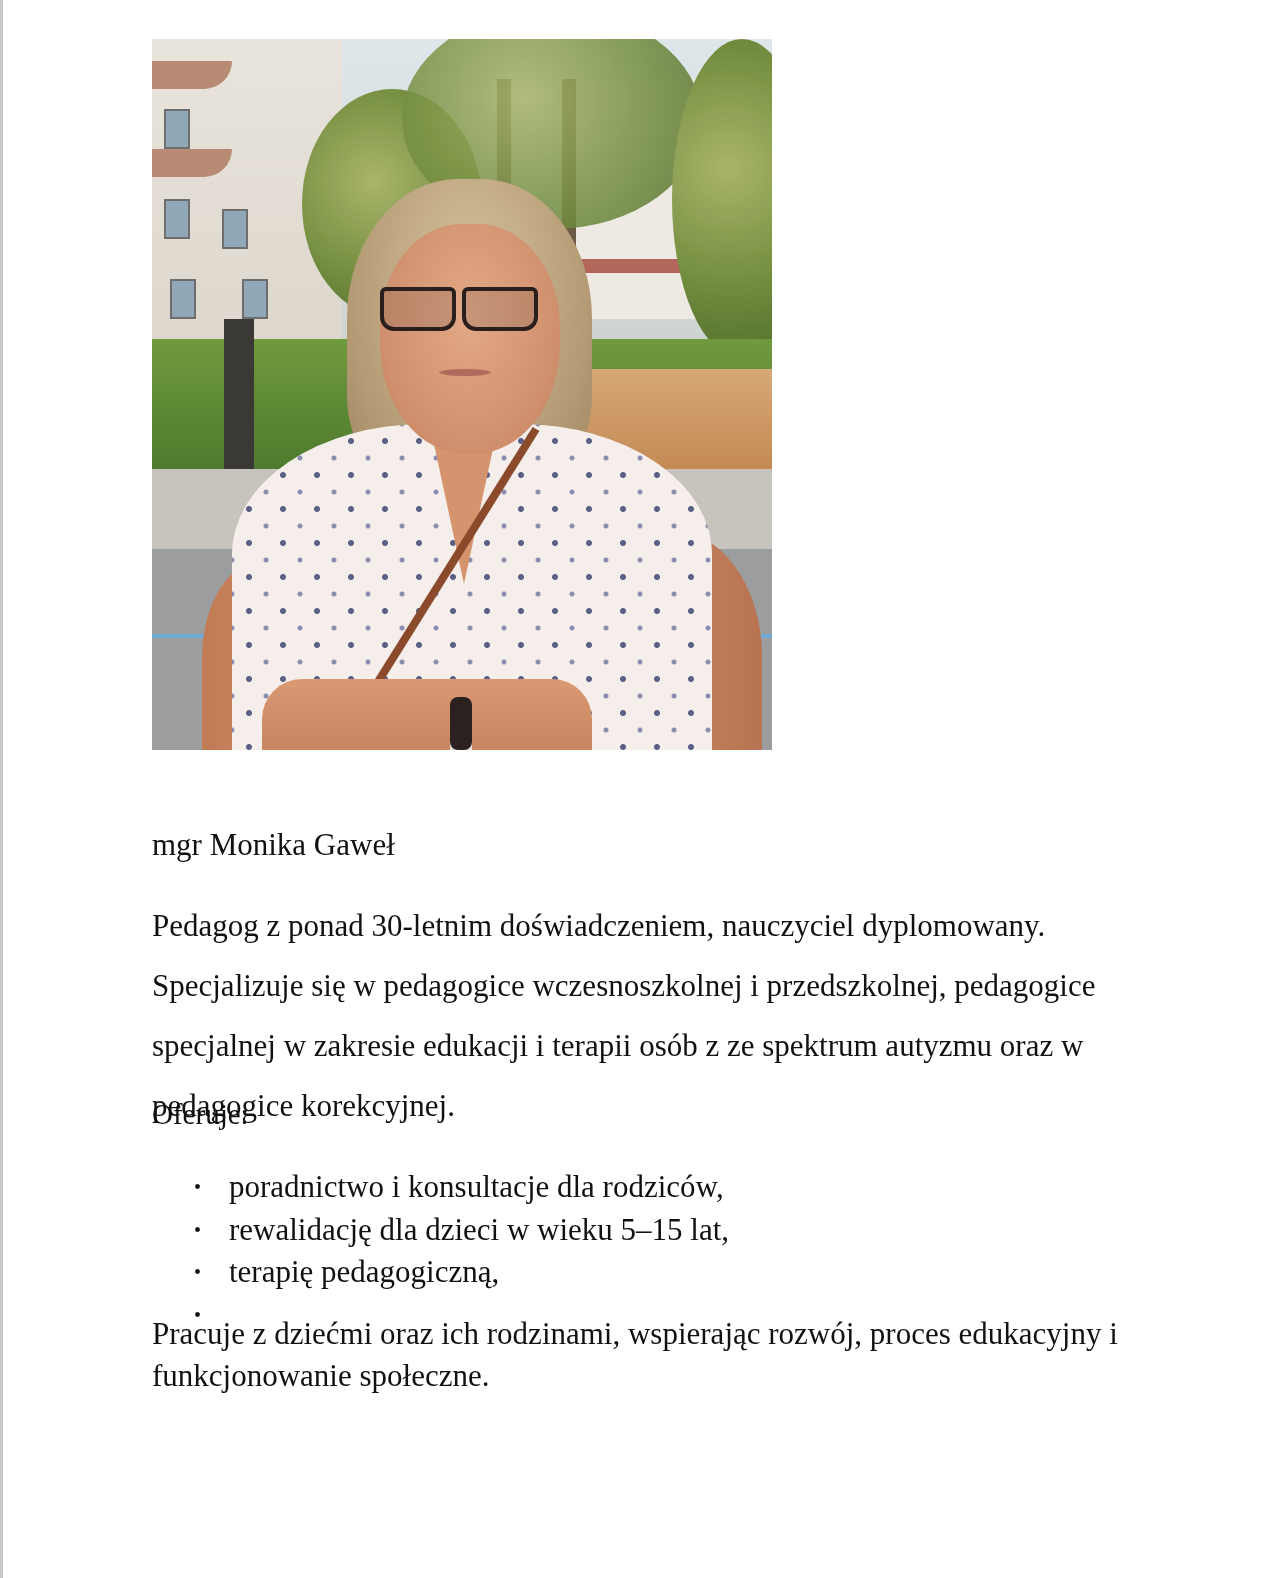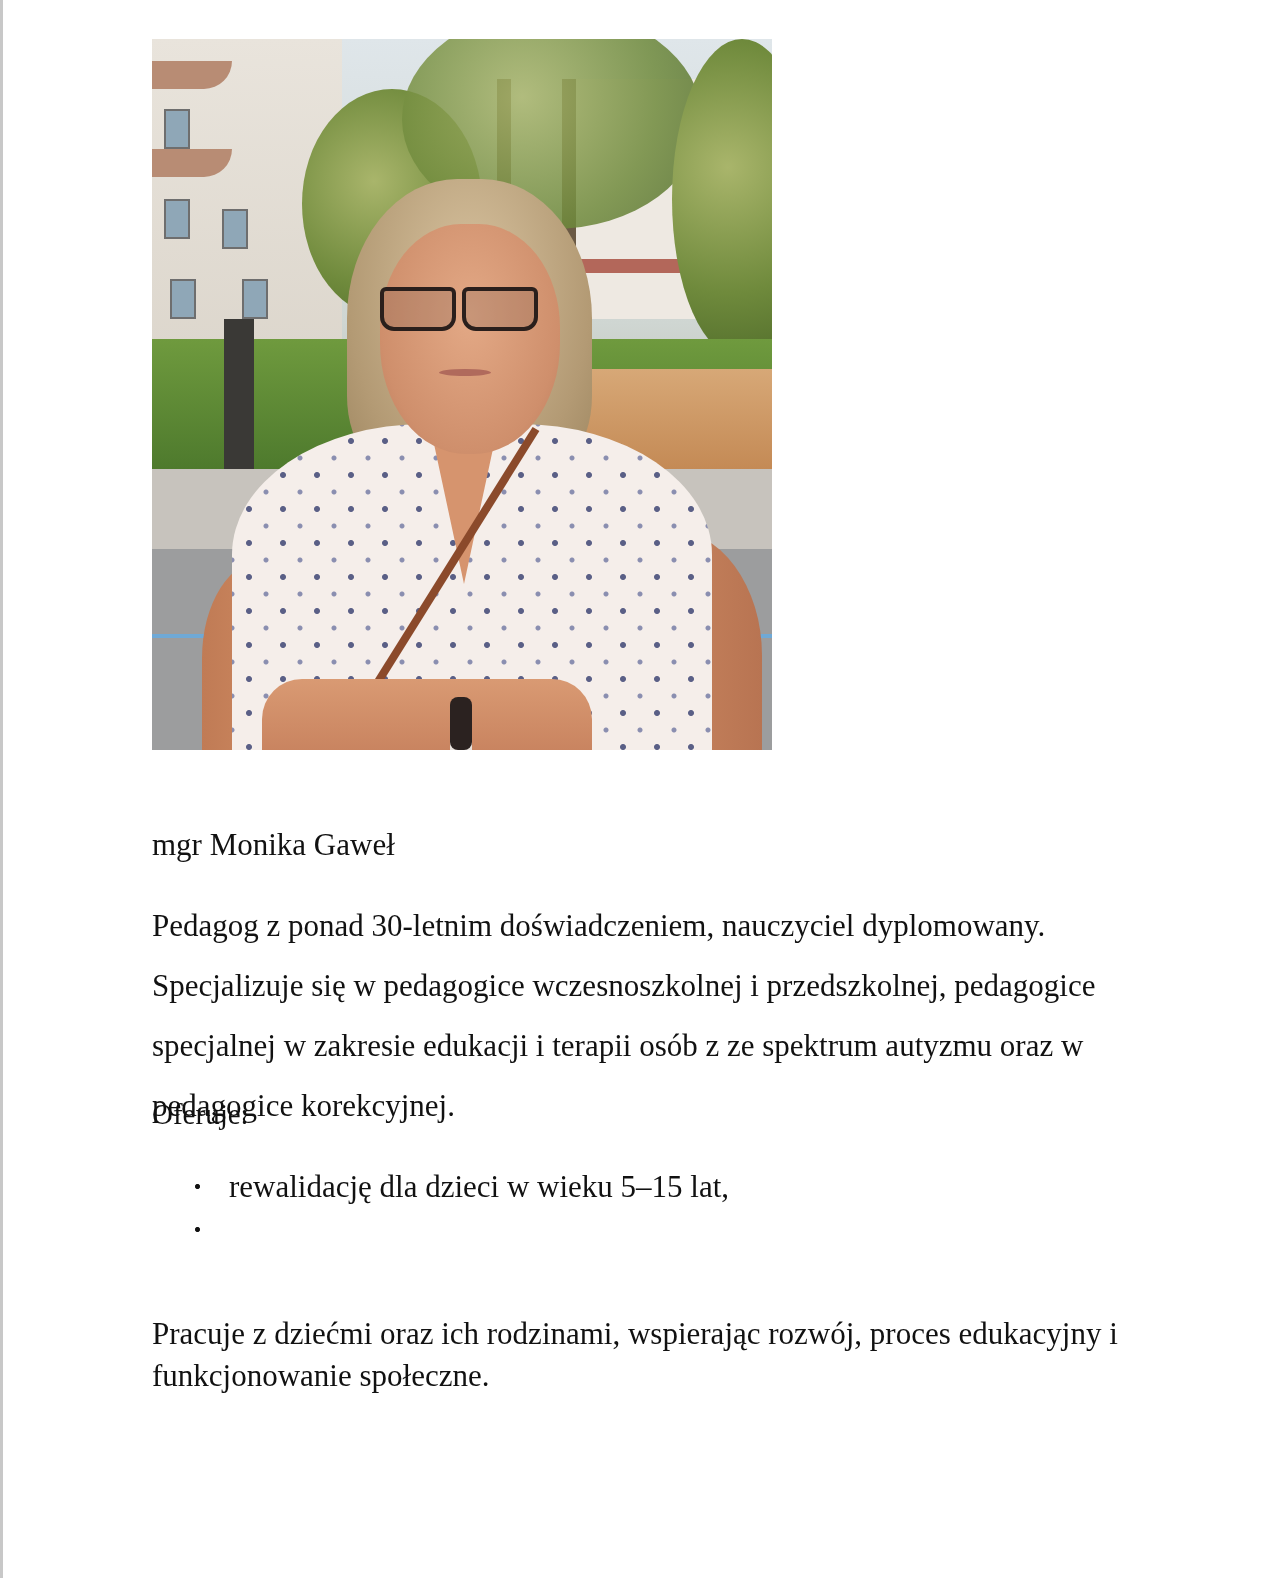--- a/index.html
+++ b/index.html
@@ -215,26 +215,28 @@
 
 <h1 class="name">mgr Monika Gaweł</h1>
 
 <p class="bio">Pedagog z ponad 30-letnim doświadczeniem, nauczyciel dyplomowany. Specjalizuje się w pedagogice wczesnoszkolnej i przedszkolnej, pedagogice specjalnej w zakresie edukacji i terapii osób z ze spektrum autyzmu oraz w pedagogice korekcyjnej.</p>
 
 <p class="offer-label">Oferuje:</p>
 
 <ul class="offer-list">
   <li>
     <span class="bullet">•</span>
+    <span>poradnictwo i konsultacje dla rodziców,</span>
   </li>
   <li>
     <span class="bullet">•</span>
     <span>rewalidację dla dzieci w wieku 5–15 lat,</span>
   </li>
   <li>
     <span class="bullet">•</span>
+    <span>terapię pedagogiczną,</span>
   </li>
   <li>
     <span class="bullet">•</span>
   </li>
 </ul>
 
 <p class="closing">Pracuje z dziećmi oraz ich rodzinami, wspierając rozwój, proces edukacyjny i funkcjonowanie społeczne.</p>
 
 </body></html>

